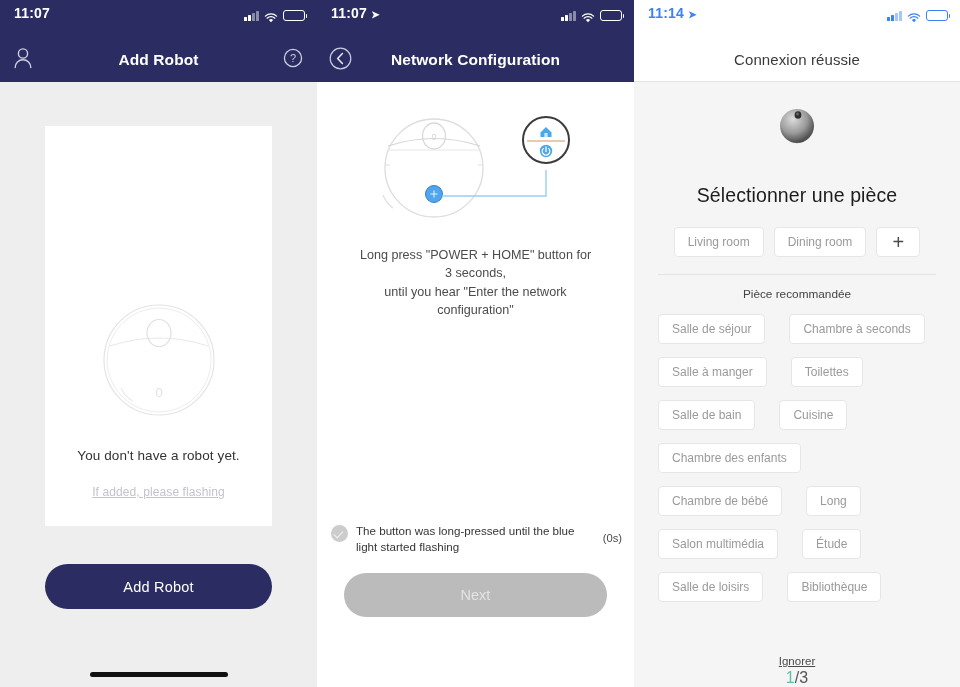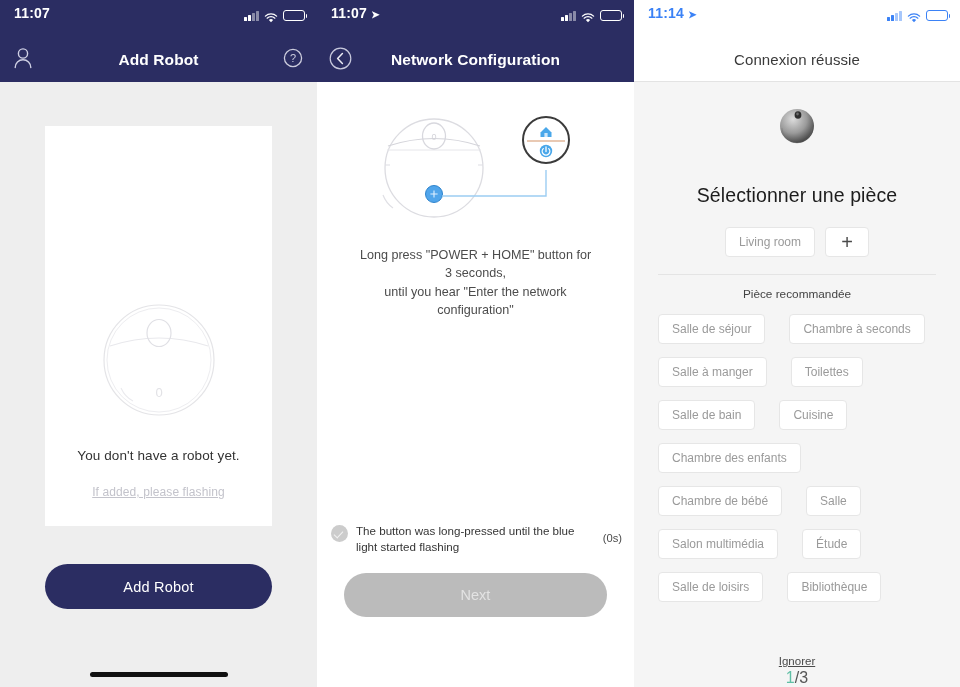--- a/index.html
+++ b/index.html
@@ -366,20 +366,21 @@
           <ellipse cx="21" cy="9" rx="3.4" ry="3.8" fill="#2e2e2e"></ellipse>
           <ellipse cx="20.5" cy="8" rx="1.3" ry="1.4" fill="#6d6d6d"></ellipse>
           <path d="M5 22 a15 15 0 0 0 30 0" stroke="#6f6f6f" stroke-width="0.7" fill="none" opacity=".5"></path>
         </svg>
       </div>
 
       <div class="p3-title">Sélectionner une pièce</div>
 
       <div class="chips-row">
         <button class="chip">Living room</button>
+        <button class="chip">Dining room</button>
         <button class="chip chip-plus">+</button>
       </div>
 
       <div class="divider"></div>
       <div class="rec-label">Pièce recommandée</div>
 
       <div class="rec-rows">
         <div class="rec-row">
           <button class="chip">Salle de séjour</button>
           <button class="chip">Chambre à seconds</button>
@@ -390,21 +391,21 @@
         </div>
         <div class="rec-row">
           <button class="chip">Salle de bain</button>
           <button class="chip">Cuisine</button>
         </div>
         <div class="rec-row">
           <button class="chip">Chambre des enfants</button>
         </div>
         <div class="rec-row">
           <button class="chip">Chambre de bébé</button>
-          <button class="chip">Salle</button>
+          <button class="chip">Long</button>
         </div>
         <div class="rec-row">
           <button class="chip">Salon multimédia</button>
           <button class="chip">Étude</button>
         </div>
         <div class="rec-row">
           <button class="chip">Salle de loisirs</button>
           <button class="chip">Bibliothèque</button>
         </div>
       </div>

